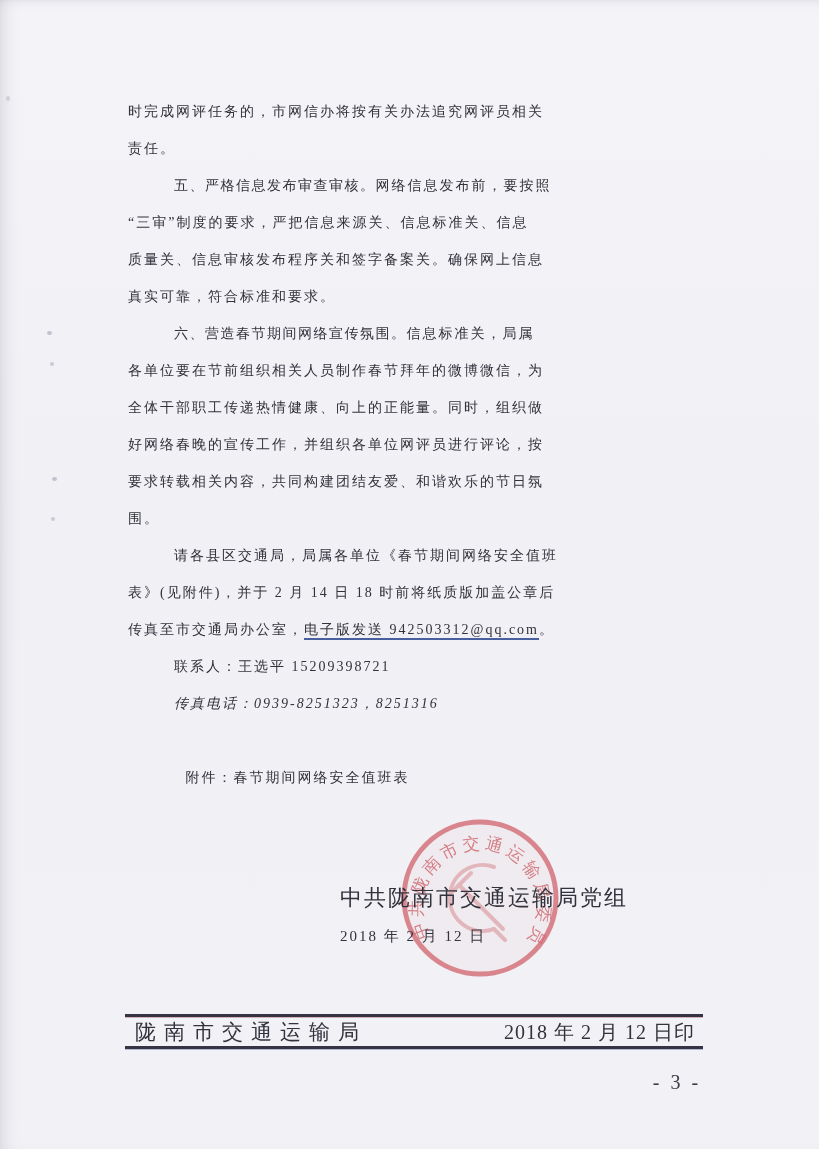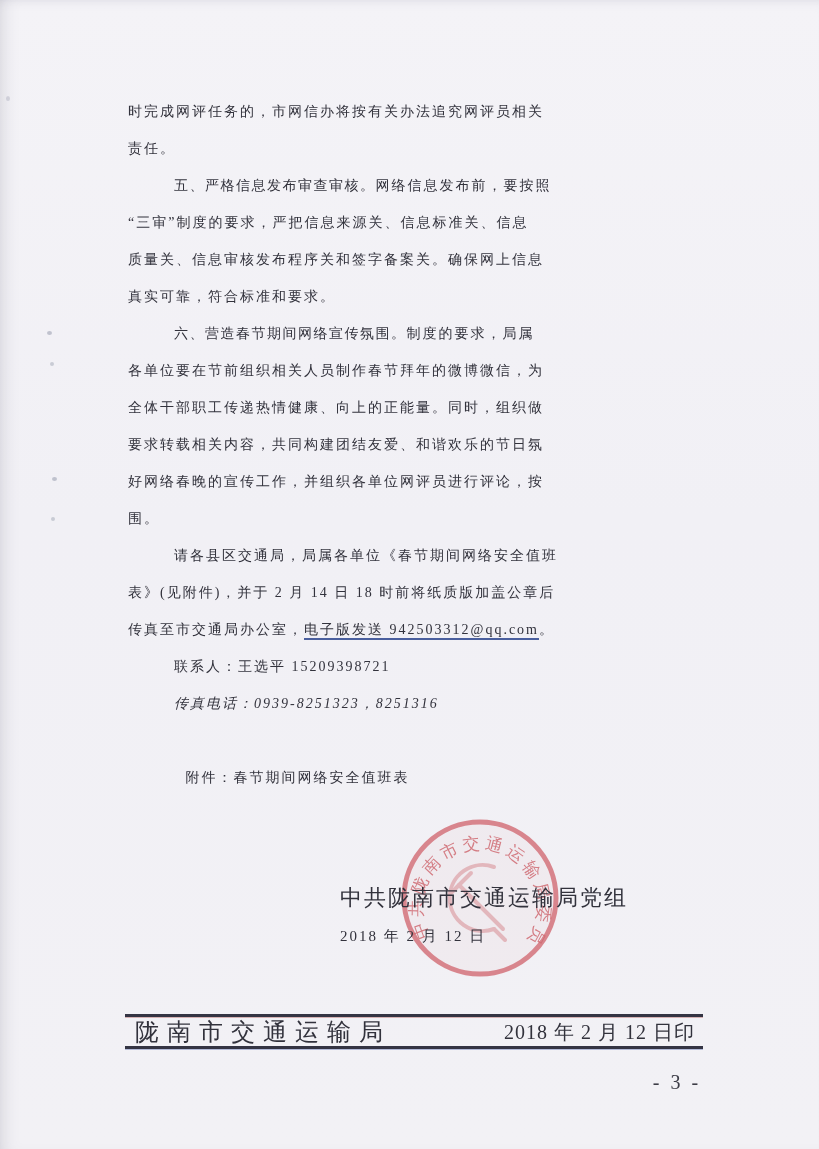--- a/index.html
+++ b/index.html
@@ -21,21 +21,21 @@
   .signature{position:absolute;left:340px;top:884px;width:300px;text-align:left;}
   .sig-org{font-size:22px;letter-spacing:2px;height:38px;line-height:28px;}
   .sig-date{font-size:15px;letter-spacing:2px;line-height:28px;}
   
   .seal{position:absolute;left:395px;top:813px;width:170px;height:170px;filter:blur(.5px);}
   
   .rule{position:absolute;left:125px;width:578px;height:3px;background:#343443;}
   .rule.r1{top:1014px;box-shadow:0 1px 0 rgba(160,60,60,.35);}
   .rule.r2{top:1046px;box-shadow:0 1px 0 rgba(60,80,160,.35);}
   .footer-row{position:absolute;left:135px;top:1019px;width:560px;display:flex;justify-content:space-between;align-items:center;height:26px;}
-  .footer-issuer{font-size:24px;letter-spacing:8px;}
+  .footer-issuer{font-size:21px;letter-spacing:8px;}
   .footer-date{font-size:20px;letter-spacing:1px;}
   .page-num{position:absolute;left:632px;top:1071px;width:90px;text-align:center;font-size:20px;letter-spacing:3px;color:#3c3c46;}
   
   .speck{position:absolute;border-radius:50%;background:#8d93a6;opacity:.5;}
   .s1{left:47px;top:331px;width:5px;height:4px;}
   .s2{left:50px;top:362px;width:4px;height:4px;opacity:.4;}
   .s3{left:52px;top:477px;width:5px;height:4px;}
   .s4{left:51px;top:517px;width:4px;height:4px;opacity:.4;}
   .s5{left:6px;top:96px;width:4px;height:5px;opacity:.3;}
 </style>
@@ -44,25 +44,25 @@
 
 <div class="paper">
 
   <div class="doc-body">
       <div class="line"><span>时完成网评任务的，市网信办将按有关办法追究网评员相关</span></div>
       <div class="line"><span>责任。</span></div>
       <div class="line" style="padding-left: 46px;"><span class="b">五、严格信息发布审查审核。</span><span>网络信息发布前，要按照</span></div>
       <div class="line"><span>“三审”制度的要求，严把信息来源关、信息标准关、信息</span></div>
       <div class="line"><span>质量关、信息审核发布程序关和签字备案关。确保网上信息</span></div>
       <div class="line"><span>真实可靠，符合标准和要求。</span></div>
-      <div class="line" style="padding-left: 46px;"><span class="b">六、营造春节期间网络宣传氛围。</span><span>制度的要求，局属</span></div>
+      <div class="line" style="padding-left: 46px;"><span class="b">六、营造春节期间网络宣传氛围。</span><span>信息标准关，局属</span></div>
       <div class="line"><span>各单位要在节前组织相关人员制作春节拜年的微博微信，为</span></div>
       <div class="line"><span>全体干部职工传递热情健康、向上的正能量。同时，组织做</span></div>
+      <div class="line"><span>好网络春晚的宣传工作，并组织各单位网评员进行评论，按</span></div>
       <div class="line"><span>要求转载相关内容，共同构建团结友爱、和谐欢乐的节日氛</span></div>
-      <div class="line"><span>好网络春晚的宣传工作，并组织各单位网评员进行评论，按</span></div>
       <div class="line"><span>围。</span></div>
       <div class="line" style="padding-left: 46px;"><span>请各县区交通局，局属各单位《春节期间网络安全值班</span></div>
       <div class="line"><span>表》(见附件)，并于 2 月 14 日 18 时前将纸质版加盖公章后</span></div>
       <div class="line"><span>传真至市交通局办公室，</span><span class="u">电子版发送 942503312@qq.com</span><span>。</span></div>
       <div class="line" style="padding-left: 46px;"><span>联系人：王选平 15209398721</span></div>
       <div class="line" style="padding-left: 46px; font-style: italic;"><span>传真电话：0939-8251323，8251316</span></div>
       <div class="line"></div>
       <div class="line" style="padding-left: 57.5px;"><span>附件：春节期间网络安全值班表</span></div>
     </div>
 

